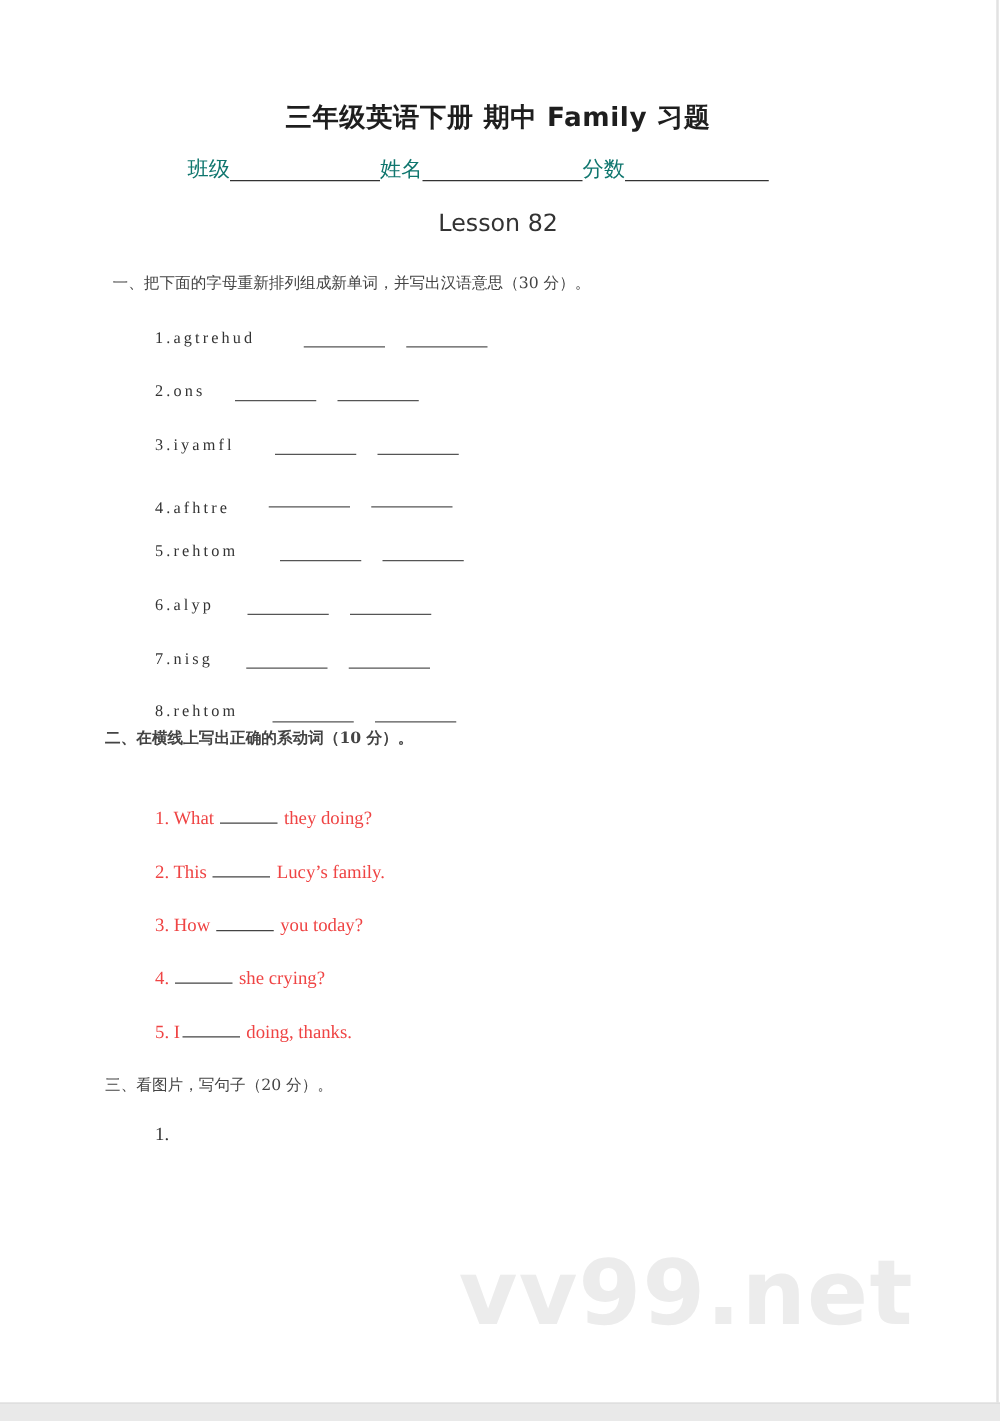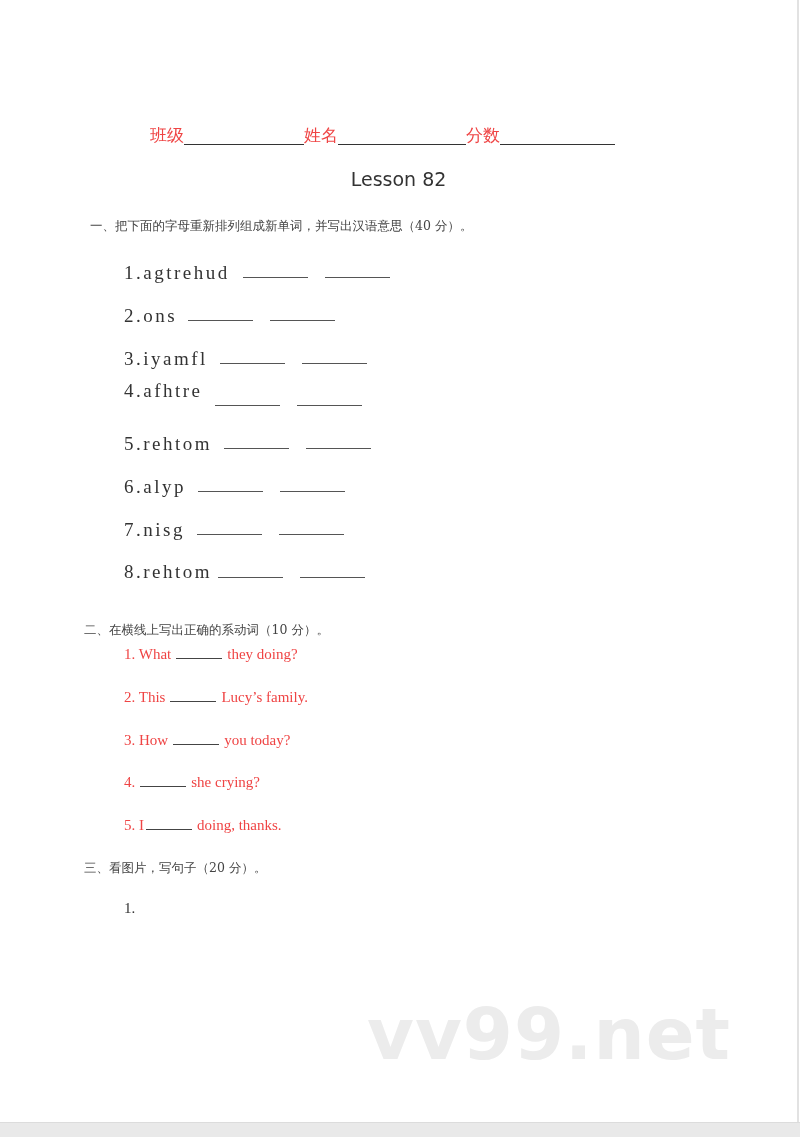--- a/index.html
+++ b/index.html
@@ -39,21 +39,21 @@
       font-family: "DejaVu Sans", "Liberation Sans", sans-serif;
       font-weight: bold;
       font-size: 21px;
       color: #1e1e1e;
       letter-spacing: 0.5px;
     }
     .info-row {
       left: 150px; top: 124px;
       font-family: Liberation Serif, serif;
       font-size: 17px;
-      color: #ef4444;
+      color: #0f766e;
       display: flex;
       align-items: flex-end;
     }
     .info-row .label { padding-bottom: 1px; }
     .info-row .blank {
       display: inline-block;
       border-bottom: 1.5px solid #333;
       height: 20px;
       margin-bottom: 3px;
     }
@@ -65,21 +65,21 @@
       color: #333;
     }
     .section-heading {
       font-family: "DejaVu Serif", "Liberation Serif", serif;
       font-size: 12.5px;
       color: #444;
     }
     .q1-item {
       left: 124px;
       font-family: "Liberation Serif", "DejaVu Serif", serif;
-      font-size: 19px;
+      font-size: 13px;
       color: #333;
       letter-spacing: 2.5px;
     }
     .q1-blank {
       position: absolute;
       height: 0;
       border-bottom: 1.2px solid #555;
       width: 65px;
     }
     .q2-item {
@@ -108,53 +108,54 @@
       font-size: 72px;
       color: #ececec;
       letter-spacing: 1px;
     }
   </style>
 </head>
 <body>
 
 <div class="page">
 
+  <div class="abs title">三年级英语下册  期中  Family 习题</div>
 
   <div class="abs info-row">
     <span class="label">班级</span>
     <span class="blank" style="width:120px"></span>
     <span class="label">姓名</span>
     <span class="blank" style="width:128px"></span>
     <span class="label">分数</span>
     <span class="blank" style="width:115px"></span>
   </div>
 
   <div class="abs lesson">Lesson 82</div>
 
-  <div class="abs section-heading" style="left:90px; top:218px;">一、把下面的字母重新排列组成新单词，并写出汉语意思（40 分）。</div>
+  <div class="abs section-heading" style="left:90px; top:218px;">一、把下面的字母重新排列组成新单词，并写出汉语意思（30 分）。</div>
 
   <div class="abs q1-item" style="top:262px">
     <span>1.</span><span>agtrehud</span>
   </div>
   <div class="q1-blank" style="left:243px; top:277px"></div>
   <div class="q1-blank" style="left:325px; top:277px"></div>
 
   <div class="abs q1-item" style="top:305px">
     <span>2.</span><span>ons</span>
   </div>
   <div class="q1-blank" style="left:188px; top:320px"></div>
   <div class="q1-blank" style="left:270px; top:320px"></div>
 
   <div class="abs q1-item" style="top:348px">
     <span>3.</span><span>iyamfl</span>
   </div>
   <div class="q1-blank" style="left:220px; top:363px"></div>
   <div class="q1-blank" style="left:302px; top:363px"></div>
 
-  <div class="abs q1-item" style="top:380px">
+  <div class="abs q1-item" style="top:398px">
     <span>4.</span><span>afhtre</span>
   </div>
   <div class="q1-blank" style="left:215px; top:405px"></div>
   <div class="q1-blank" style="left:297px; top:405px"></div>
 
   <div class="abs q1-item" style="top:433px">
     <span>5.</span><span>rehtom</span>
   </div>
   <div class="q1-blank" style="left:224px; top:448px"></div>
   <div class="q1-blank" style="left:306px; top:448px"></div>
@@ -170,21 +171,21 @@
   </div>
   <div class="q1-blank" style="left:197px; top:534px"></div>
   <div class="q1-blank" style="left:279px; top:534px"></div>
 
   <div class="abs q1-item" style="top:561px">
     <span>8.</span><span>rehtom</span>
   </div>
   <div class="q1-blank" style="left:218px; top:577px"></div>
   <div class="q1-blank" style="left:300px; top:577px"></div>
 
-  <div class="abs section-heading" style="left:84px; top:622px;">二、在横线上写出正确的系动词（10 分）。</div>
+  <div class="abs section-heading" style="left:84px; top:582px;font-weight:bold;">二、在横线上写出正确的系动词（10 分）。</div>
 
   <div class="abs q2-item" style="top:646px">
     <span>1.</span>
     <span>What</span><span class="gap"></span><span>they doing?</span>
   </div>
 
   <div class="abs q2-item" style="top:689px">
     <span>2.</span>
     <span>This</span><span class="gap"></span><span>Lucy’s family.</span>
   </div>

